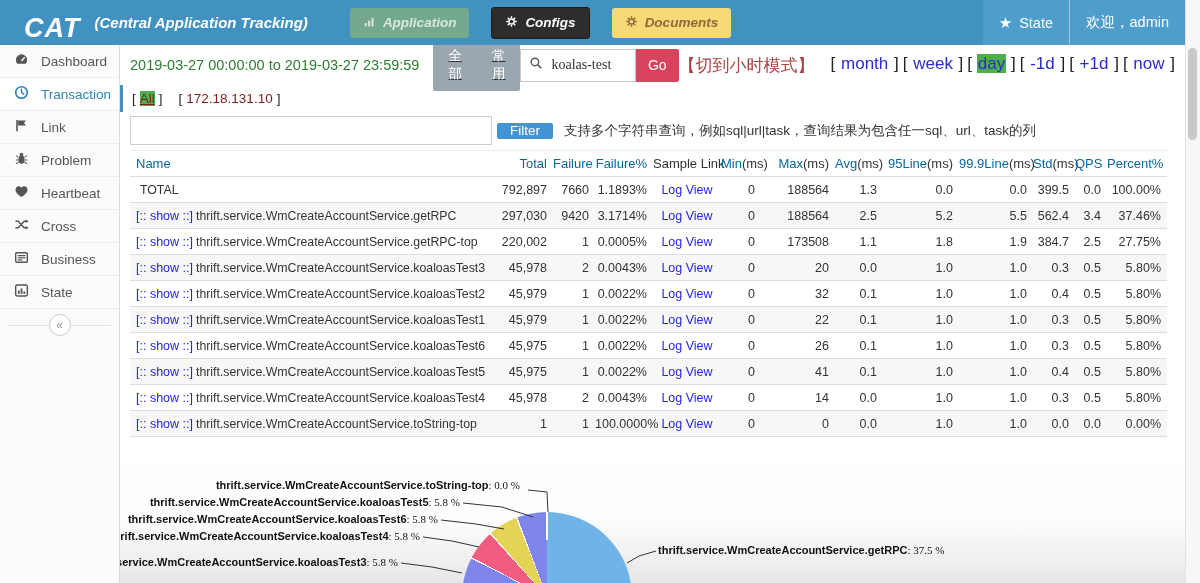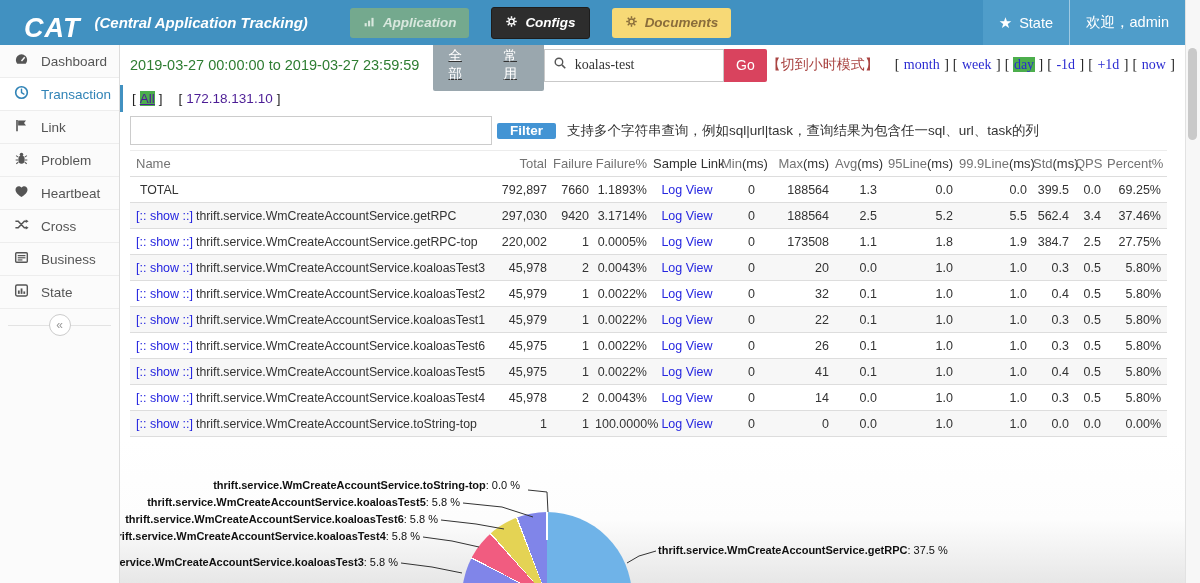--- a/index.html
+++ b/index.html
@@ -39,44 +39,44 @@
   
   .content { position:absolute; left:120px; top:45px; width:1065px; bottom:0; background:#fff; overflow:hidden; }
   .toolbar { height:40px; display:flex; align-items:center; padding:0 10px; }
   .date-range { color:#2e7d32; font-size:14.5px; white-space:nowrap; }
   .seg { display:flex; margin-left:14px; background:#9aa7ae; border-radius:2px;text-decoration:underline; }
   .seg-btn { color:#fff; font-size:13.5px; padding:8px 15px; cursor:pointer; }
   .search-box { display:flex; align-items:center; border:1px solid #c9c9c9; background:#fff; height:33px; width:186px; padding:0 8px; gap:6px; }
   .search-box input { border:none; outline:none; width:100%; font-size:14px; color:#333; font-family:Liberation Serif, serif; }
   .go-btn { background:#d9435e; color:#fff; height:33px; padding:0 12px; font-size:14px;
             display:flex; align-items:center; cursor:pointer; border-radius:0 2px 2px 0; }
-  .toolbar-right { margin-left:auto; display:flex; align-items:center; font-size:14px; white-space:nowrap;font-family:Liberation Serif, serif; }
+  .toolbar-right { margin-left:auto; display:flex; font-size:17px; white-space:nowrap; }
   .mode-switch { color:#a94442; margin-right:16px; cursor:pointer; }
   .tlinks { display:flex; gap:4px; color:#222; }
   .tlink-wrap { cursor:pointer; }
   .tlink { color:#2b2bd1; padding:0 1px; }
   .tlink.active { background:#4cae4c; }
   
   .machines { height:27px; display:flex; align-items:center; border-left:3px solid #4191c1;
               padding-left:9px; font-size:13.5px; color:#222; gap:4px; }
-  .machines a { color:#4c1d95; text-decoration:none; cursor:pointer; }
+  .machines a { color:#7f1d1d; text-decoration:none; cursor:pointer; }
   .machines a.sel { background:#4cae4c; text-decoration:underline; }
   .machines .gap { width:8px; }
   
   .filter-row { height:37px; display:flex; align-items:center; padding:0 10px; }
   .filter-input { width:362px; height:29px; border:1px solid #ccc; padding:0 6px; font-size:13px; font-family:inherit; outline:none; }
   .filter-btn { height:16px; background:#4394d4; color:#fff; padding:4px 13px; font-size:13.5px;
-                display:flex; align-items:center; margin-left:5px; cursor:pointer; border-radius:2px;font-weight:bold; }
+                display:flex; align-items:center; margin-left:5px; cursor:pointer; border-radius:2px; }
   .filter-hint { margin-left:11px; font-size:13.5px; color:#333; white-space:nowrap; }
   
   .rtable { margin:1px 10px 0; width:1037px; font-size:12.5px;
             --cols:66px 293px 64px 42px 58px 68px 40px 74px 48px 76px 74px 42px 32px 60px; }
   .thead { display:grid; grid-template-columns:var(--cols); height:27px; align-items:center;
            border-top:1px solid #ececec; border-bottom:1px solid #ddd; font-size:13px; white-space:nowrap; }
-  .thead .hc a { color:#737373; text-decoration:none; cursor:pointer;text-align:center; }
+  .thead .hc a { color:#0369a1; text-decoration:none; cursor:pointer;text-align:center; }
   .thead .hc .sfx { color:#333; }
   .hc.left { text-align:left; padding-left:6px; }
   .hc.right { text-align:right; padding-right:6px; }
   .hc.center { text-align:center; }
   .hc.span2 { grid-column:1 / 3; }
   .trow { display:grid; grid-template-columns:var(--cols); height:26px; align-items:center;
           border-bottom:1px solid #ddd; white-space:nowrap; }
   .trow:nth-child(even) { background:#f7f7f7; }
   .c { overflow:visible; }
   .c-show { padding-left:6px; }
@@ -85,21 +85,21 @@
   .c-name.total-label { padding-left:10px; }
   .num { text-align:right; padding-right:6px; }
   .c-sample { text-align:center; }
   .c-sample a { color:#2626e0; text-decoration:none; cursor:pointer; }
   
   .chart { position:absolute; left:0; top:395px; width:1065px; height:143px;
            background:linear-gradient(180deg,#ffffff 0%,#fdfdfd 55%,#e7e7e7 100%); }
   .pie { position:absolute; left:342px; top:72px; width:170px; height:170px; border-radius:50%; }
   .lines { position:absolute; left:0; top:0; width:1065px; height:143px; pointer-events:none; }
   .callout { position:absolute; font-size:11px; font-weight:bold; color:#101010; white-space:nowrap; }
-  .callout .val { font-weight:normal; }
+  .callout .val { font-weight:normal;font-family:Liberation Serif, serif; }
   
   .scrollbar { position:absolute; right:0; top:0; width:15px; height:583px; background:#f7f7f7; border-left:1px solid #e2e2e2; }
   .scroll-thumb { position:absolute; left:2px; top:48px; width:9px; height:92px; background:#c9c9c9; border-radius:5px; }
 </style>
 </head>
 <body>
 
 <div class="topbar">
   <div class="brand">CAT</div>
   <div class="brand-sub">(Central Application Tracking)</div>
@@ -295,21 +295,21 @@
           <div class="c num">7660</div>
           <div class="c num">1.1893%</div>
           <div class="c c-sample"><a>Log View</a></div>
           <div class="c num">0</div>
           <div class="c num">188564</div>
           <div class="c num">1.3</div>
           <div class="c num">0.0</div>
           <div class="c num">0.0</div>
           <div class="c num">399.5</div>
           <div class="c num">0.0</div>
-          <div class="c num">69.25%</div>
+          <div class="c num">100.00%</div>
         </div>
         <div class="trow">
           <div class="c c-show"><a>[:: show ::]</a></div>
           <div class="c c-name">thrift.service.WmCreateAccountService.getRPC</div>
           <div class="c num">297,030</div>
           <div class="c num">9420</div>
           <div class="c num">3.1714%</div>
           <div class="c c-sample"><a>Log View</a></div>
           <div class="c num">0</div>
           <div class="c num">188564</div>

